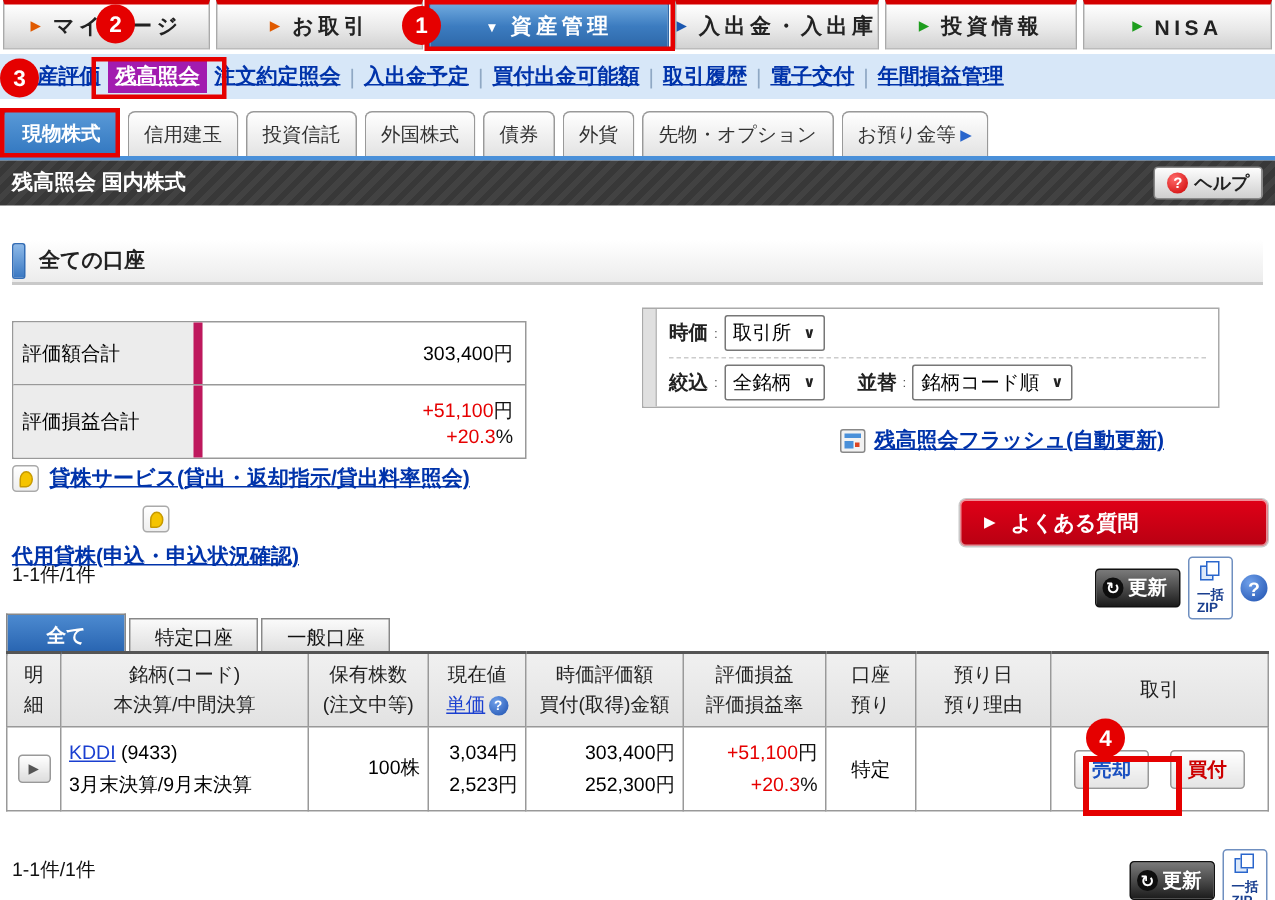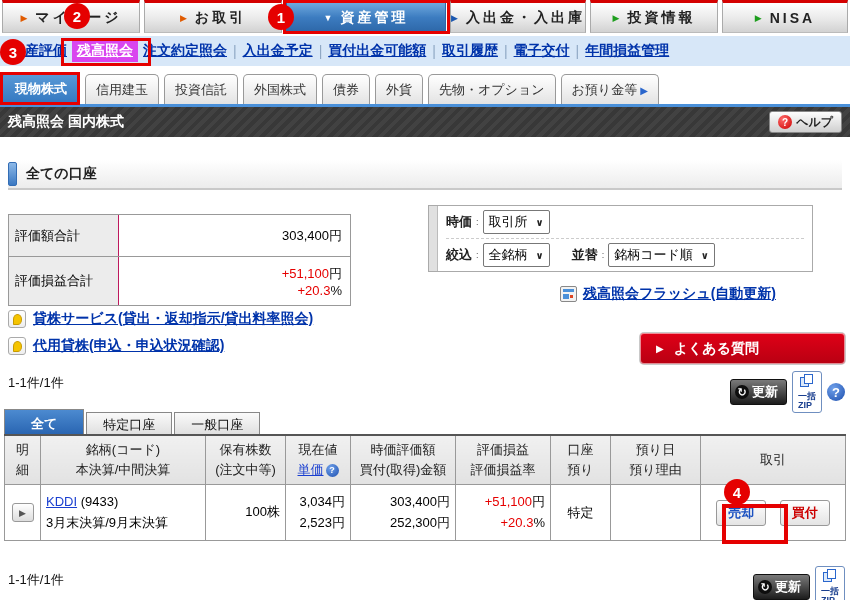--- a/index.html
+++ b/index.html
@@ -14,21 +14,21 @@
   .toptab .arr { font-size:9px; letter-spacing:0; }
   .t0 { width:138px; } .t1 { width:138px; } .t2 { width:160px; } .t3 { width:136px; } .t4 { width:128px; } .t5 { width:126px; }
   .toptab.sel { background:linear-gradient(#6fa9de,#3c7cc0 50%,#2d67a8); color:#fff; border-color:#2d67a8; }
   .arr-orange { color:#e05a00; } .arr-blue { color:#1a57b0; } .arr-green { color:#1e9e1e; } .arr-white { color:#fff; }
 
   
   .subnav { position:absolute; top:36px; left:0; width:850px; height:30px; background:#d7e7f8; display:flex; align-items:center;
             padding-left:6px; font-size:14px; font-weight:bold; }
   .subnav a { color:#0033aa; text-decoration:underline; padding:2px 5px; cursor:pointer; white-space:nowrap; }
   .subnav .sep { color:#8fa8c4; font-weight:normal; margin:0 1px; }
-  .subnav a.sel { background:#d946ef; color:#fff; text-decoration:underline; }
+  .subnav a.sel { background:#a21caf; color:#fff; text-decoration:underline; }
 
   
   .cattabs { position:absolute; top:71px; left:0; width:850px; height:36px; border-bottom:3px solid #4a90d9;
              display:flex; gap:5px; padding-left:2px; align-items:flex-end; }
   .cattab { border:1px solid #999; border-bottom:none; border-radius:5px 5px 0 0; padding:6px 10px 5px;
             background:linear-gradient(#ffffff,#e3e3e3); font-size:13px; color:#333; cursor:pointer; white-space:nowrap;
             display:flex; align-items:center; gap:3px; }
   .cattab.sel { background:linear-gradient(#5b9bd8,#3277c0); border-color:#2d67a8; color:#fff; font-weight:bold; padding:7px 12px 6px; }
   .cattab .more { color:#2a66cc; font-size:10px; }
 
@@ -43,21 +43,21 @@
 
   
   .secbar { position:absolute; top:160px; left:8px; width:834px; height:30px; background:linear-gradient(#ffffff,#ececec);
             border-bottom:2px solid #c9c9c9; display:flex; align-items:center; font-size:14px; font-weight:bold; color:#222; }
   .accent { width:9px; height:24px; margin-right:9px; background:linear-gradient(#8db9e8,#3a78c2); border:1px solid #336db5; border-radius:2px; }
 
   
   .summary { position:absolute; top:214px; left:8px; width:343px; border:1px solid #999; font-size:13px; }
   .srow { display:flex; border-bottom:1px solid #999; }
   .srow:last-child { border-bottom:none; }
-  .slabel { width:110px; background:#ececec; border-right:1px solid #be185d; display:flex; align-items:center; padding-left:6px; }
+  .slabel { width:126px; background:#ececec; border-right:6px solid #be185d; display:flex; align-items:center; padding-left:6px; }
   .sval { flex:1; display:flex; flex-direction:column; justify-content:center; align-items:flex-end; padding-right:8px; }
   .h42 { height:42px; } .h48 { height:48px; }
   .red { color:#e60000; }
   .unit { color:#111; }
 
   
   .filterbox { position:absolute; top:205px; left:428px; width:385px; height:67px; border:1px solid #aaa; display:flex; background:#fff; }
   .fstrip { width:9px; background:#e0e0e0; border-right:1px solid #bbb; }
   .fbody { flex:1; padding:4px 8px; display:flex; flex-direction:column; justify-content:space-between; font-size:13px; }
   .frow { display:flex; align-items:center; gap:4px; }
@@ -71,21 +71,21 @@
   
   .flashrow { position:absolute; top:285px; left:560px; display:flex; align-items:center; gap:6px; }
   .flashicon { width:17px; height:16px; border:1px solid #888; border-radius:2px; background:#f2f2f2; position:relative; }
   .flashicon .bar { position:absolute; top:2px; left:2px; right:2px; height:3px; background:#4a90d9; }
   .flashicon .blk { position:absolute; top:7px; left:2px; width:6px; height:5px; background:#4a90d9; }
   .flashicon .dot { position:absolute; top:8px; right:3px; width:3px; height:3px; background:#d42; }
   a.bluelink { color:#0033aa; text-decoration:underline; font-size:14px; font-weight:bold; cursor:pointer; }
 
   
   .lendrow { position:absolute; left:8px; display:flex; align-items:center; gap:7px; }
-  .lr1 { top:310px; } .lr2 { top:337px; }
+  .lr1 { top:310px; } .lr2 { top:337px;flex-direction:column; }
   .lendicon { width:18px; height:18px; border:1px solid #aaa; border-radius:3px; background:linear-gradient(#fff,#eee); position:relative; }
   .lendicon .blob { position:absolute; left:4px; top:3px; width:9px; height:11px; background:#f5c400; border:1px solid #c79a00; border-radius:55% 55% 55% 10%; }
 
   
   .faqbtn { position:absolute; top:333px; left:640px; width:205px; height:31px; background:linear-gradient(#e00017,#b80012);
             border-radius:4px; box-shadow:inset 0 0 0 1px rgba(255,255,255,.55), 0 0 0 1px #c9c9c9; color:#fff; font-weight:bold; font-size:14px;
             display:flex; align-items:center; gap:10px; padding-left:16px; cursor:pointer; }
   .faqbtn .arr { font-size:10px; }
 
   

